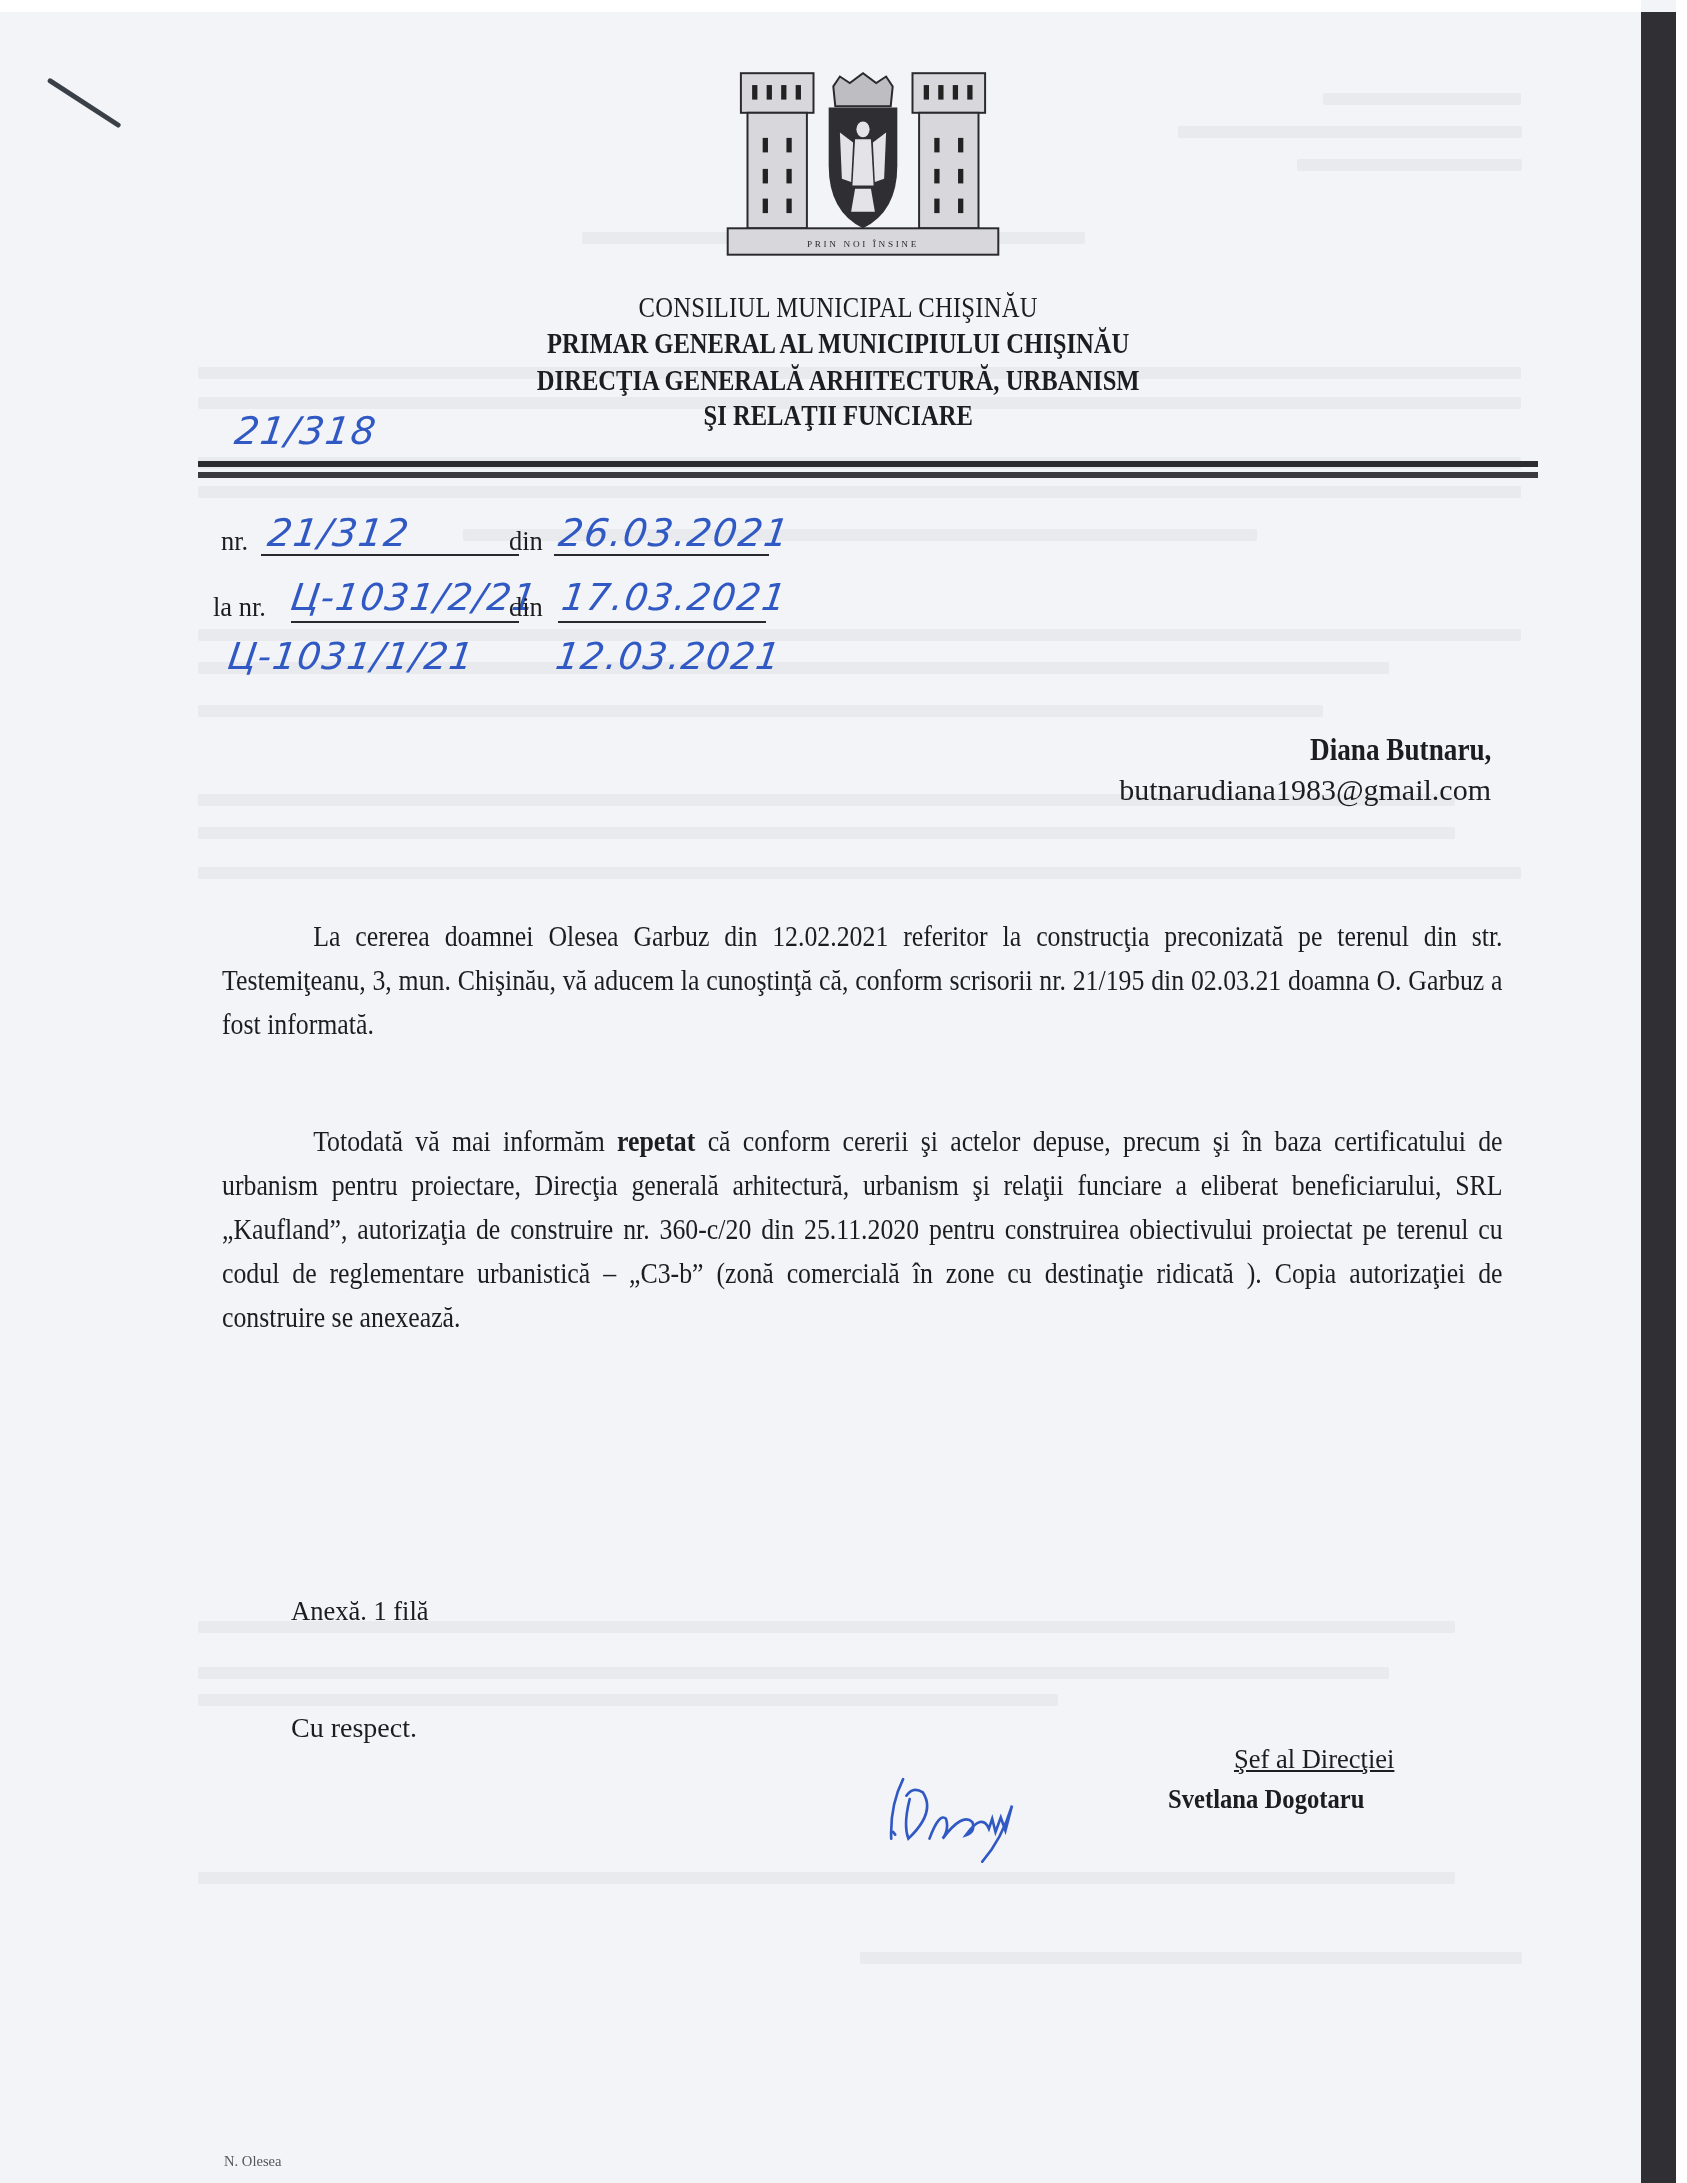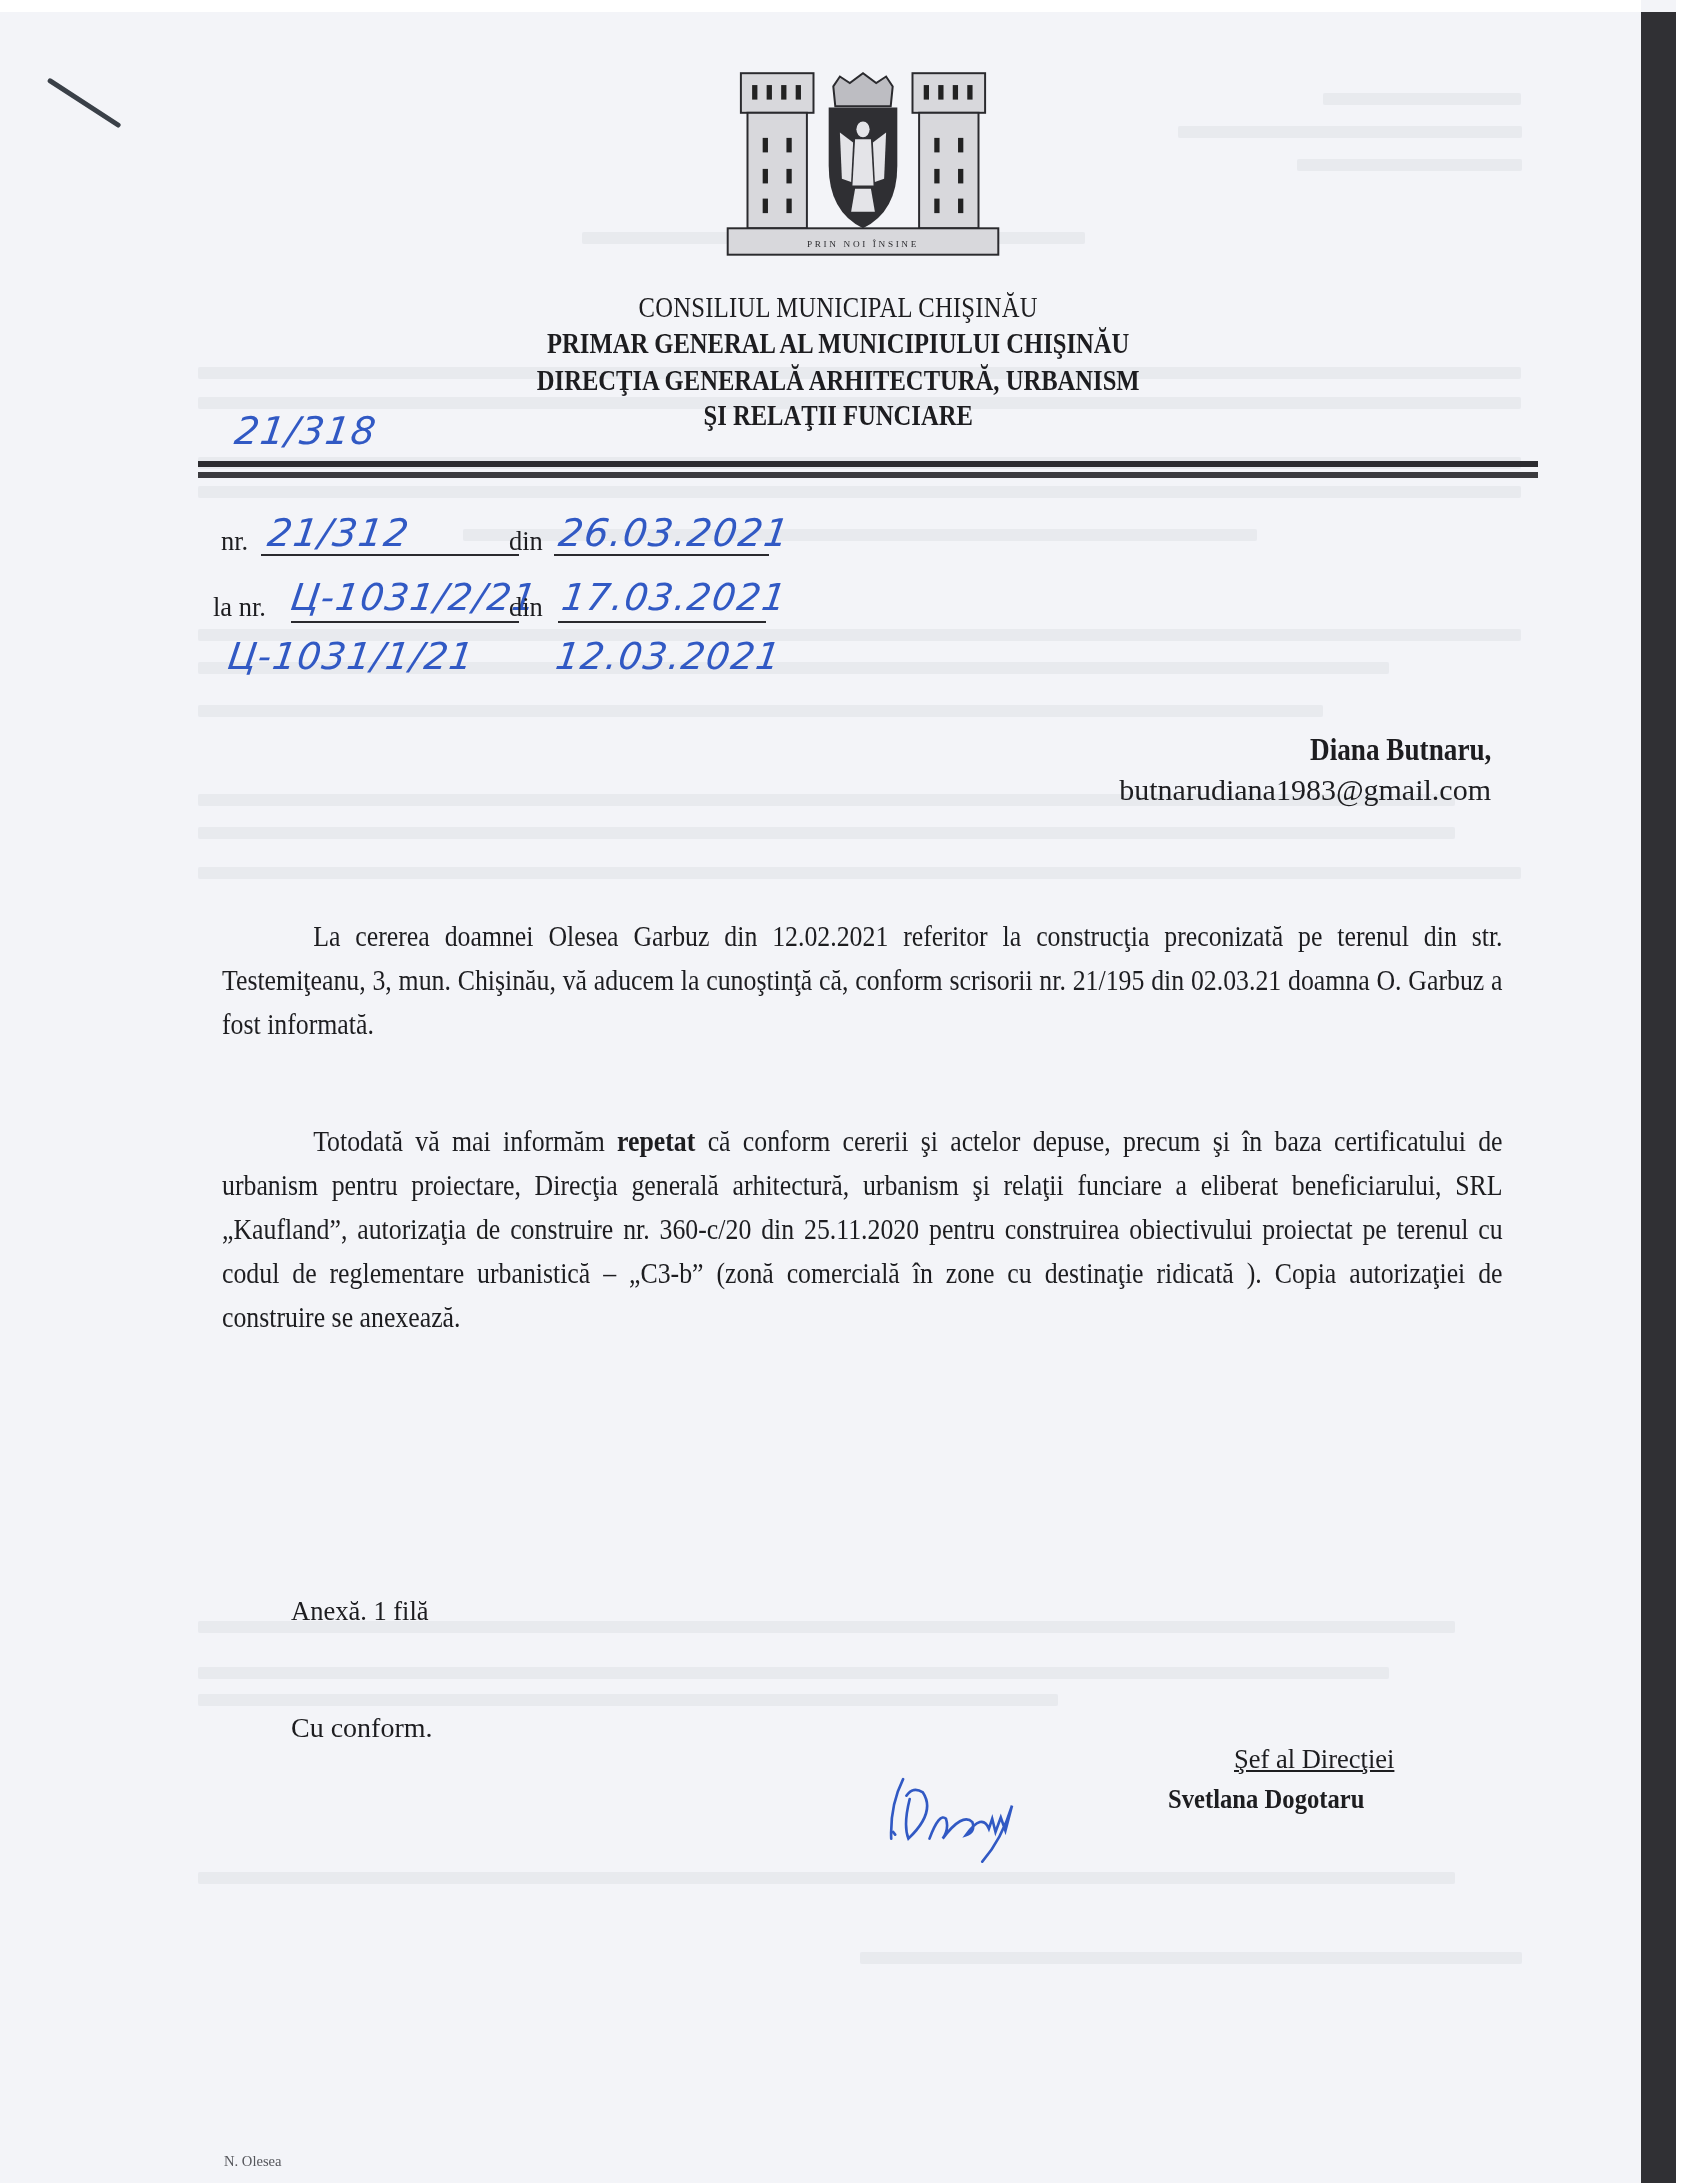--- a/index.html
+++ b/index.html
@@ -160,21 +160,21 @@
 <div class="abs recipient-email">butnarudiana1983@gmail.com</div>
 
 <div class="abs para p1">
   <p>La cererea  doamnei Olesea Garbuz din 12.02.2021 referitor la construcţia preconizată pe terenul din str. Testemiţeanu, 3, mun. Chişinău,  vă aducem la cunoştinţă că, conform scrisorii nr. 21/195 din 02.03.21 doamna O. Garbuz a fost informată.</p>
 </div>
 <div class="abs para p2">
   <p><span>Totodată vă mai informăm </span><b>repetat</b><span> că conform cererii şi actelor  depuse, precum şi în baza  certificatului de urbanism pentru proiectare, Direcţia generală arhitectură, urbanism şi relaţii funciare a eliberat beneficiarului, SRL „Kaufland”, autorizaţia de construire nr. 360-c/20 din 25.11.2020 pentru construirea obiectivului proiectat  pe terenul cu codul  de reglementare urbanistică – „C3-b” (zonă comercială în zone cu destinaţie ridicată ). Copia autorizaţiei de construire se anexează.</span></p>
 </div>
 
 <div class="abs annex">Anexă. 1 filă</div>
-<div class="abs regards">Cu conform.</div>
+<div class="abs regards">Cu respect.</div>
 
 <div class="abs sig-title">Şef al Direcţiei</div>
 <div class="abs sig-name">Svetlana Dogotaru</div>
 
 <svg class="abs signature" viewBox="0 0 240 150">
   <path d="M30 20 Q10 60 12 110 M15 100 L18 104 M40 50 Q30 90 38 110 Q80 70 60 40 Q45 30 35 45 M70 110 Q85 70 95 80 Q100 95 90 110 Q120 70 135 85 Q140 100 125 105 Q150 70 160 95 L165 80 L170 100 L178 78 L185 98 L195 60 Q180 110 150 145" fill="none" stroke="#3159c4" stroke-width="4" stroke-linecap="round"></path>
 </svg>
 
 <div class="abs executor">N. Olesea</div>
 

